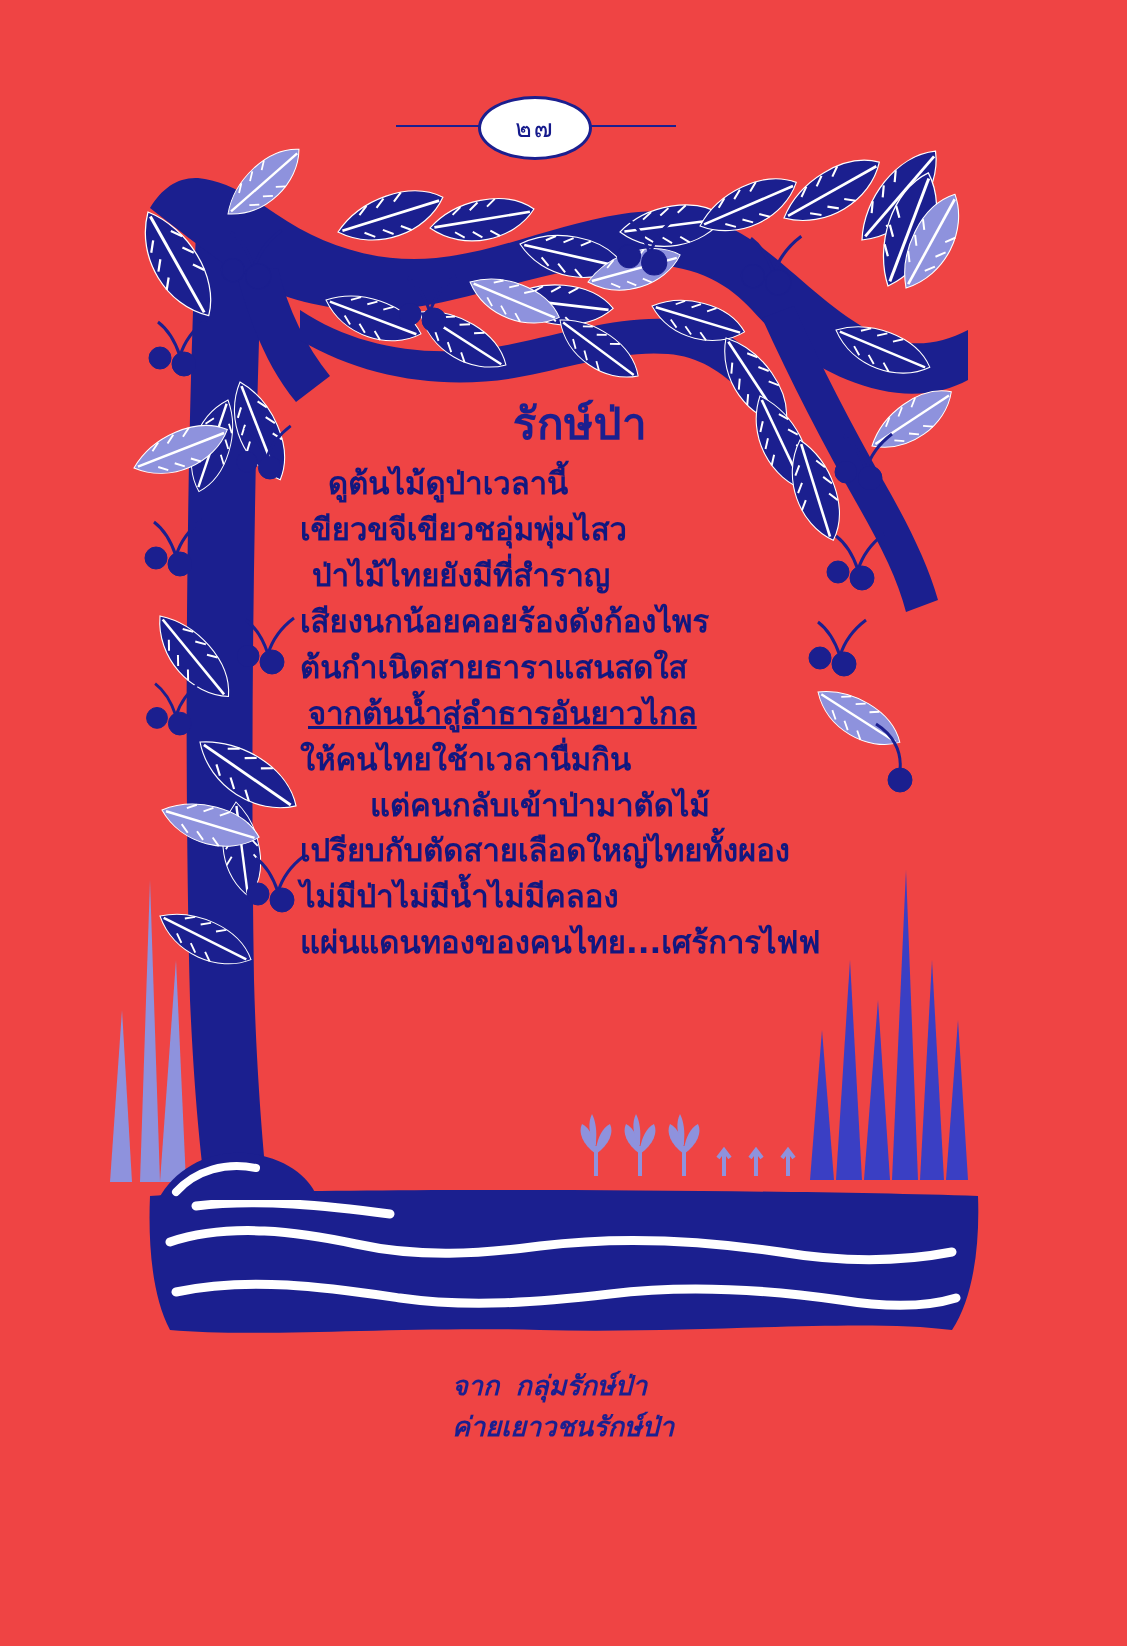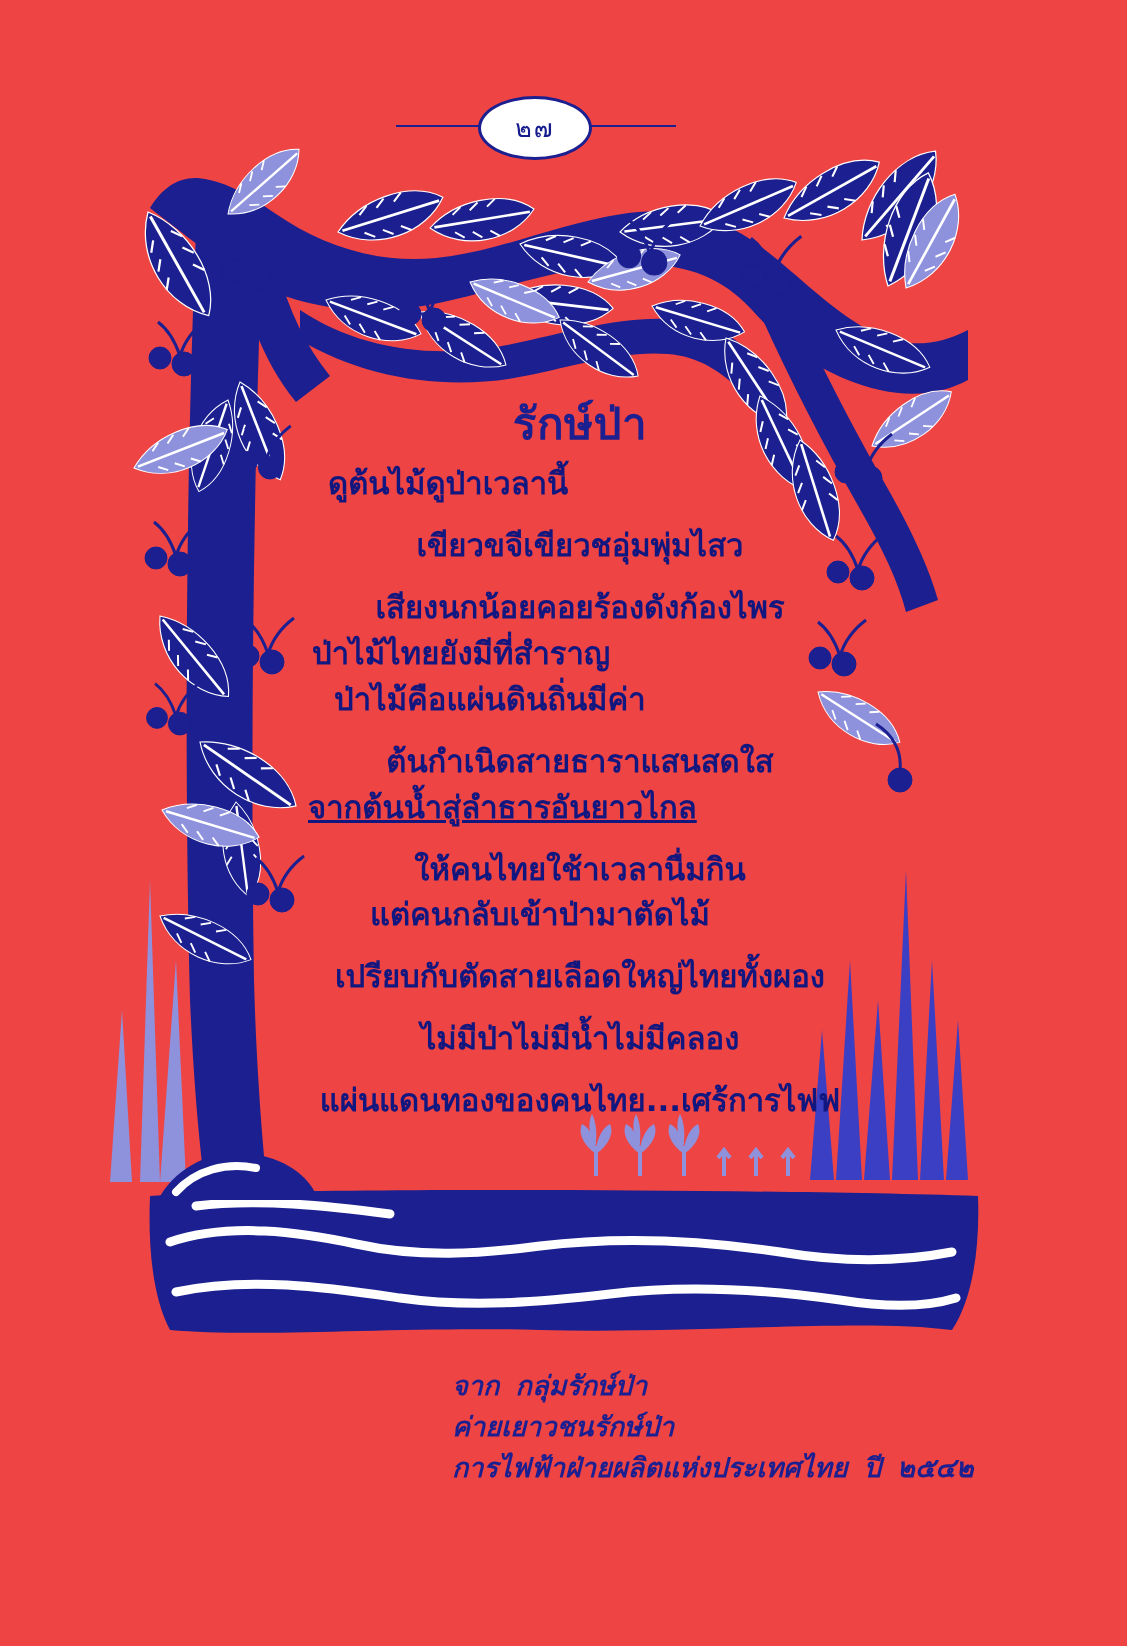--- a/index.html
+++ b/index.html
@@ -83,21 +83,21 @@
     letter-spacing: 0.5px;
   }
   .poem-line {
     color: #12177f;
     font-size: 31px;
     line-height: 1.48;
     white-space: nowrap;
     font-weight: 600;
   }
   .poem-line.indent-a { text-align: left;  padding-left: 28px; }
-  .poem-line.indent-b { text-align: center;  padding-left: 0px; margin-top: 16px; }
+  .poem-line.indent-b { text-align: left;  padding-left: 0px; }
   .poem-line.indent-c { text-align: left;  padding-left: 70px; }
   .poem-line.indent-d { text-align: left;  padding-left: 12px; }
   .poem-line.indent-e { text-align: left;  padding-left: 34px; }
   .poem-line.indent-g { text-align: left;  padding-left: 8px; text-decoration: underline; }
 
   
   .credit {
     position: absolute;
     left: 452px;
     top: 1368px;
@@ -287,31 +287,29 @@
     </g>
     <g fill="none" stroke="#ffffff" stroke-width="8" stroke-linecap="round">
       <path d="M176,1192 C196,1170 226,1162 256,1168"></path>
     </g>
   </svg>
 
   <div class="poem-area">
     <h1 class="poem-title">รักษ์ป่า</h1>
     <div class="poem-line indent-a">ดูต้นไม้ดูป่าเวลานี้</div>
     <div class="poem-line indent-b">เขียวขจีเขียวชอุ่มพุ่มไสว</div>
+    <div class="poem-line indent-d">ป่าไม้ไทยยังมีที่สำราญ</div>
     <div class="poem-line indent-b">เสียงนกน้อยคอยร้องดังก้องไพร</div>
-    <div class="poem-line indent-d">ป่าไม้ไทยยังมีที่สำราญ</div>
-    <div class="poem-line indent-e">ป่าไม้คือแผ่นดินถิ่นมีค่า</div>
     <div class="poem-line indent-b">ต้นกำเนิดสายธาราแสนสดใส</div>
     <div class="poem-line indent-g">จากต้นน้ำสู่ลำธารอันยาวไกล</div>
     <div class="poem-line indent-b">ให้คนไทยใช้าเวลานื่มกิน</div>
     <div class="poem-line indent-c">แต่คนกลับเข้าป่ามาตัดไม้</div>
     <div class="poem-line indent-b">เปรียบกับตัดสายเลือดใหญ่ไทยทั้งผอง</div>
     <div class="poem-line indent-b">ไม่มีป่าไม่มีน้ำไม่มีคลอง</div>
     <div class="poem-line indent-b">แผ่นแดนทองของคนไทย...เศร้การไฟฟ</div>
   </div>
 
   <div class="credit">
     <div class="credit-line">จาก กลุ่มรักษ์ป่า</div>
     <div class="credit-line">ค่ายเยาวชนรักษ์ป่า</div>
-    <div class="credit-line">การไฟฟ้าฝ่ายผลิตแห่งประเทศไทย ปี ๒๕๔๒</div>
   </div>
 
 </div>
 
 </body></html>

